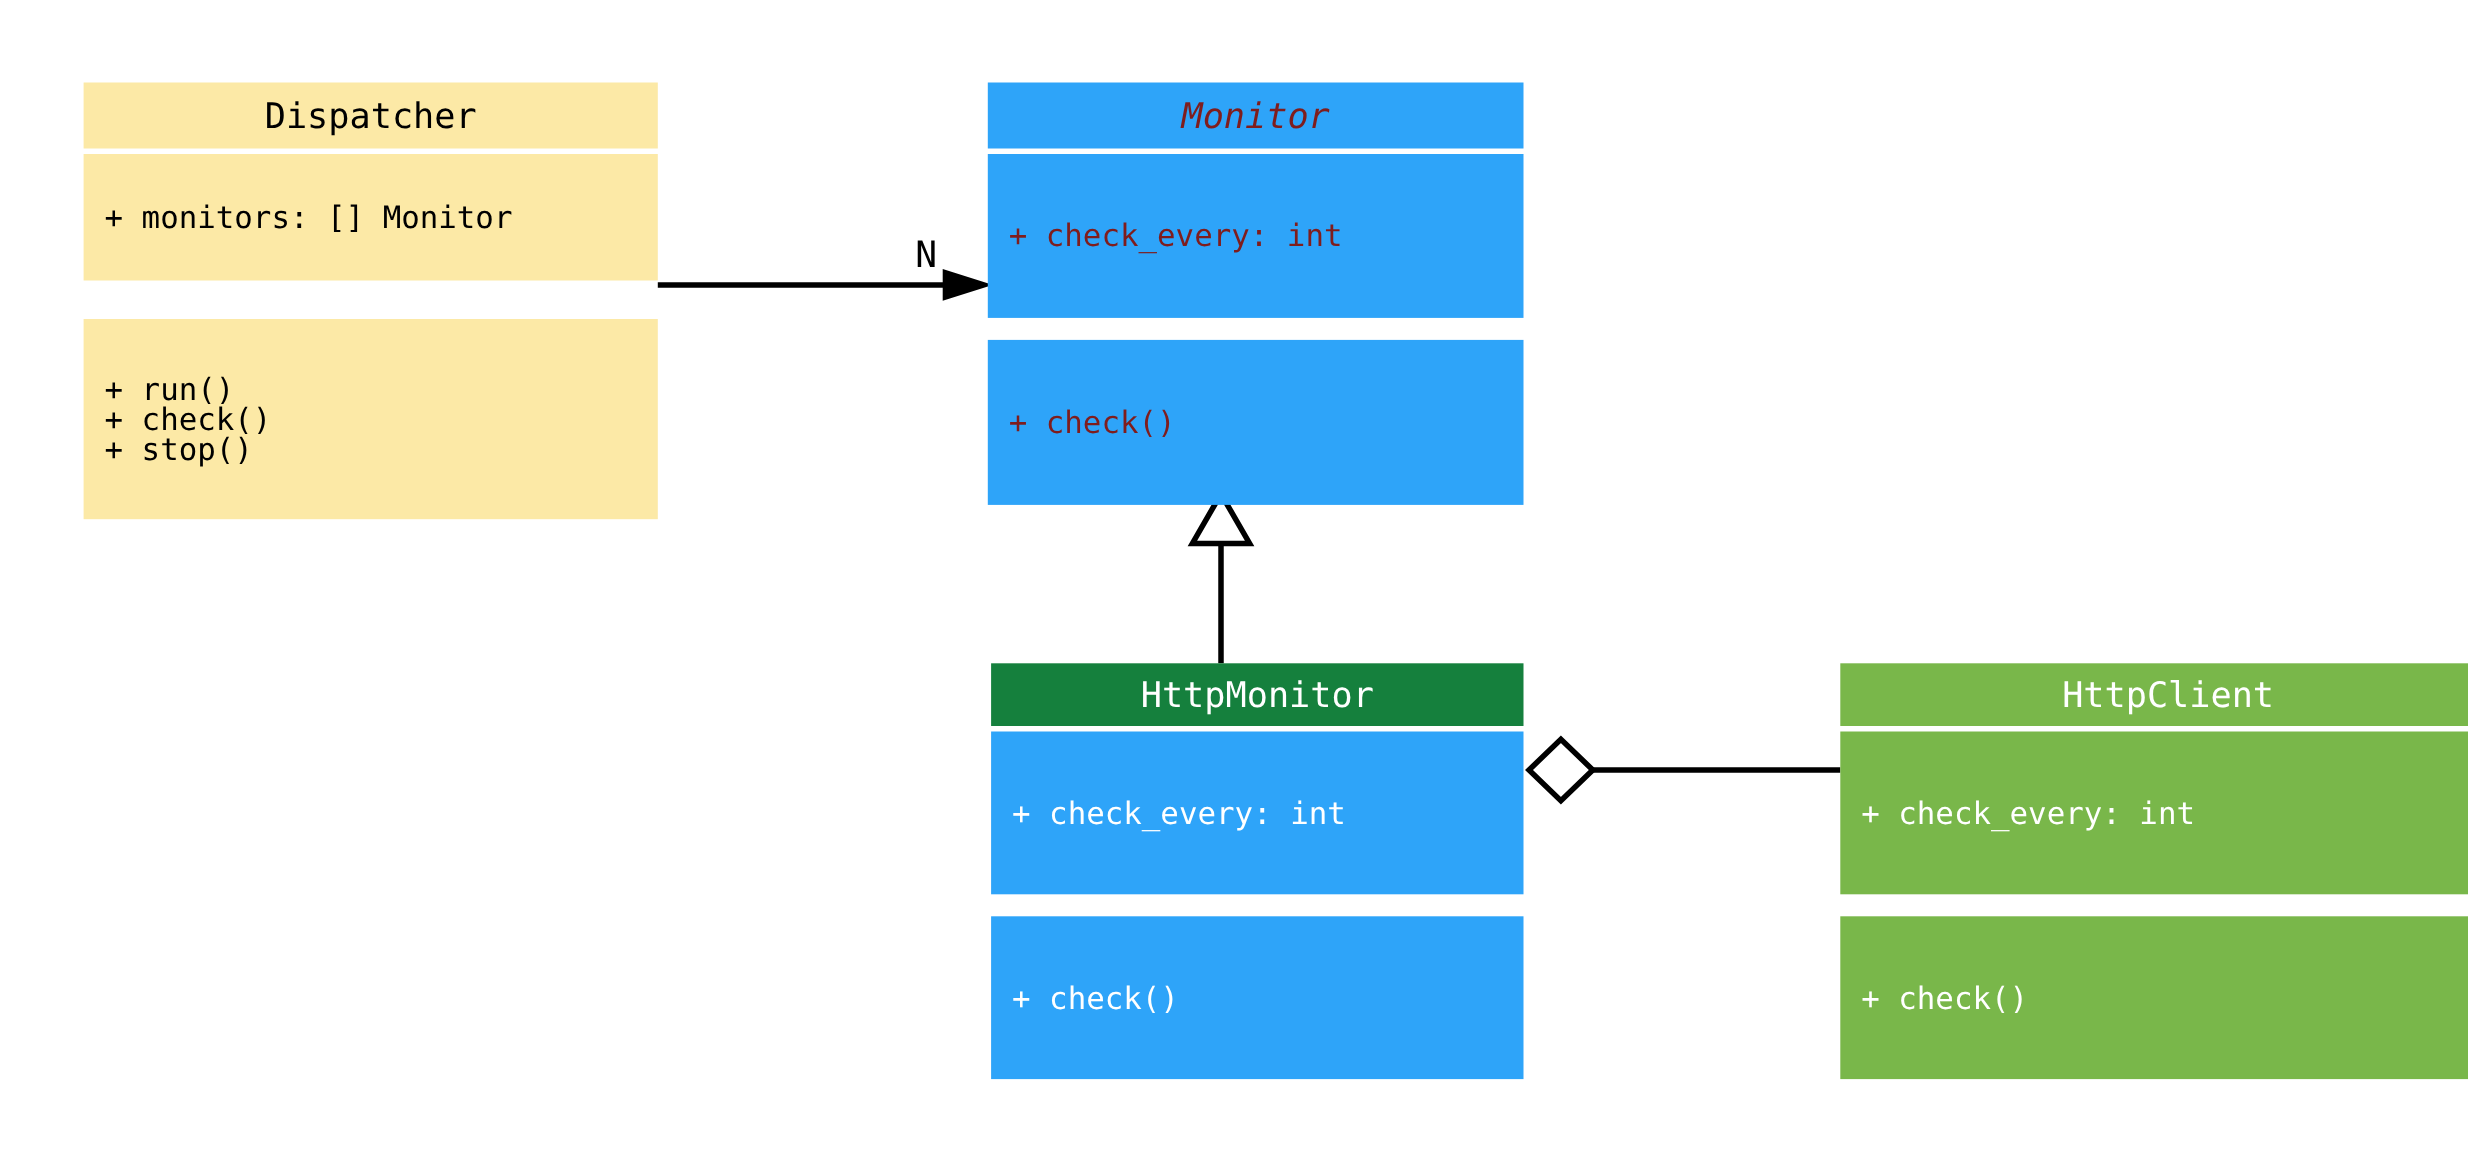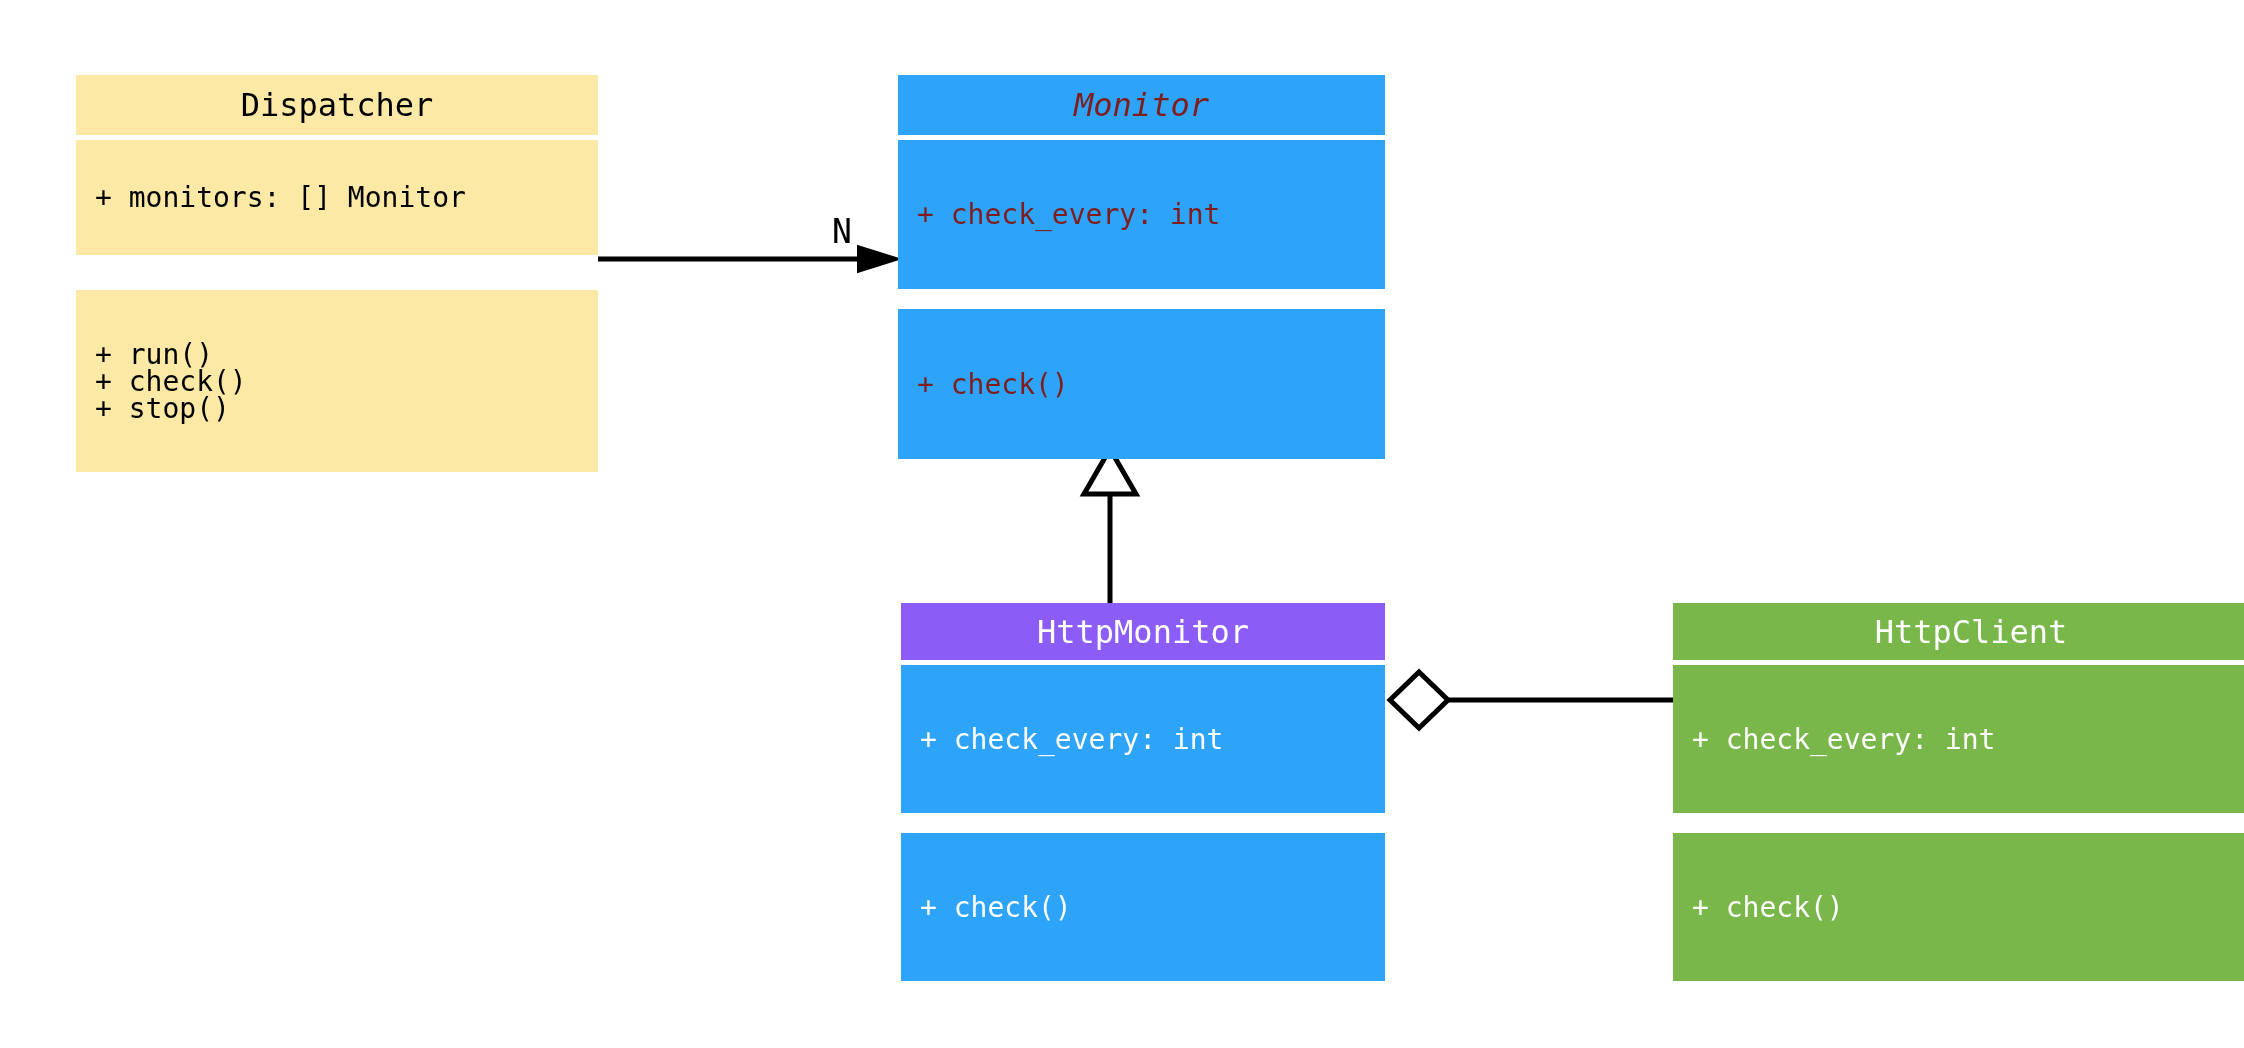--- a/index.html
+++ b/index.html
@@ -71,21 +71,21 @@
     </div>
     <div class="sec body-sec gap6" style="height: 149px; background-color: rgb(46, 164, 249);">
       <div class="member">+ check_every: int</div>
     </div>
     <div class="sec body-sec" style="height: 150px; background-color: rgb(46, 164, 249);">
       <div class="member">+ check()</div>
     </div>
   </div>
 
   <div class="class-box" style="left: 901px; top: 603px; width: 484px; color: rgb(255, 255, 255);">
-    <div class="sec title-sec gap5" style="height: 57px; background-color: #8b5cf6;">
+    <div class="sec title-sec gap5" style="height: 57px; background-color: #15803d;">
       <span class="class-title">HttpMonitor</span>
     </div>
     <div class="sec body-sec gap6" style="height: 148px; background-color: rgb(46, 164, 249);">
       <div class="member">+ check_every: int</div>
     </div>
     <div class="sec body-sec" style="height: 148px; background-color: rgb(46, 164, 249);">
       <div class="member">+ check()</div>
     </div>
   </div>
 

